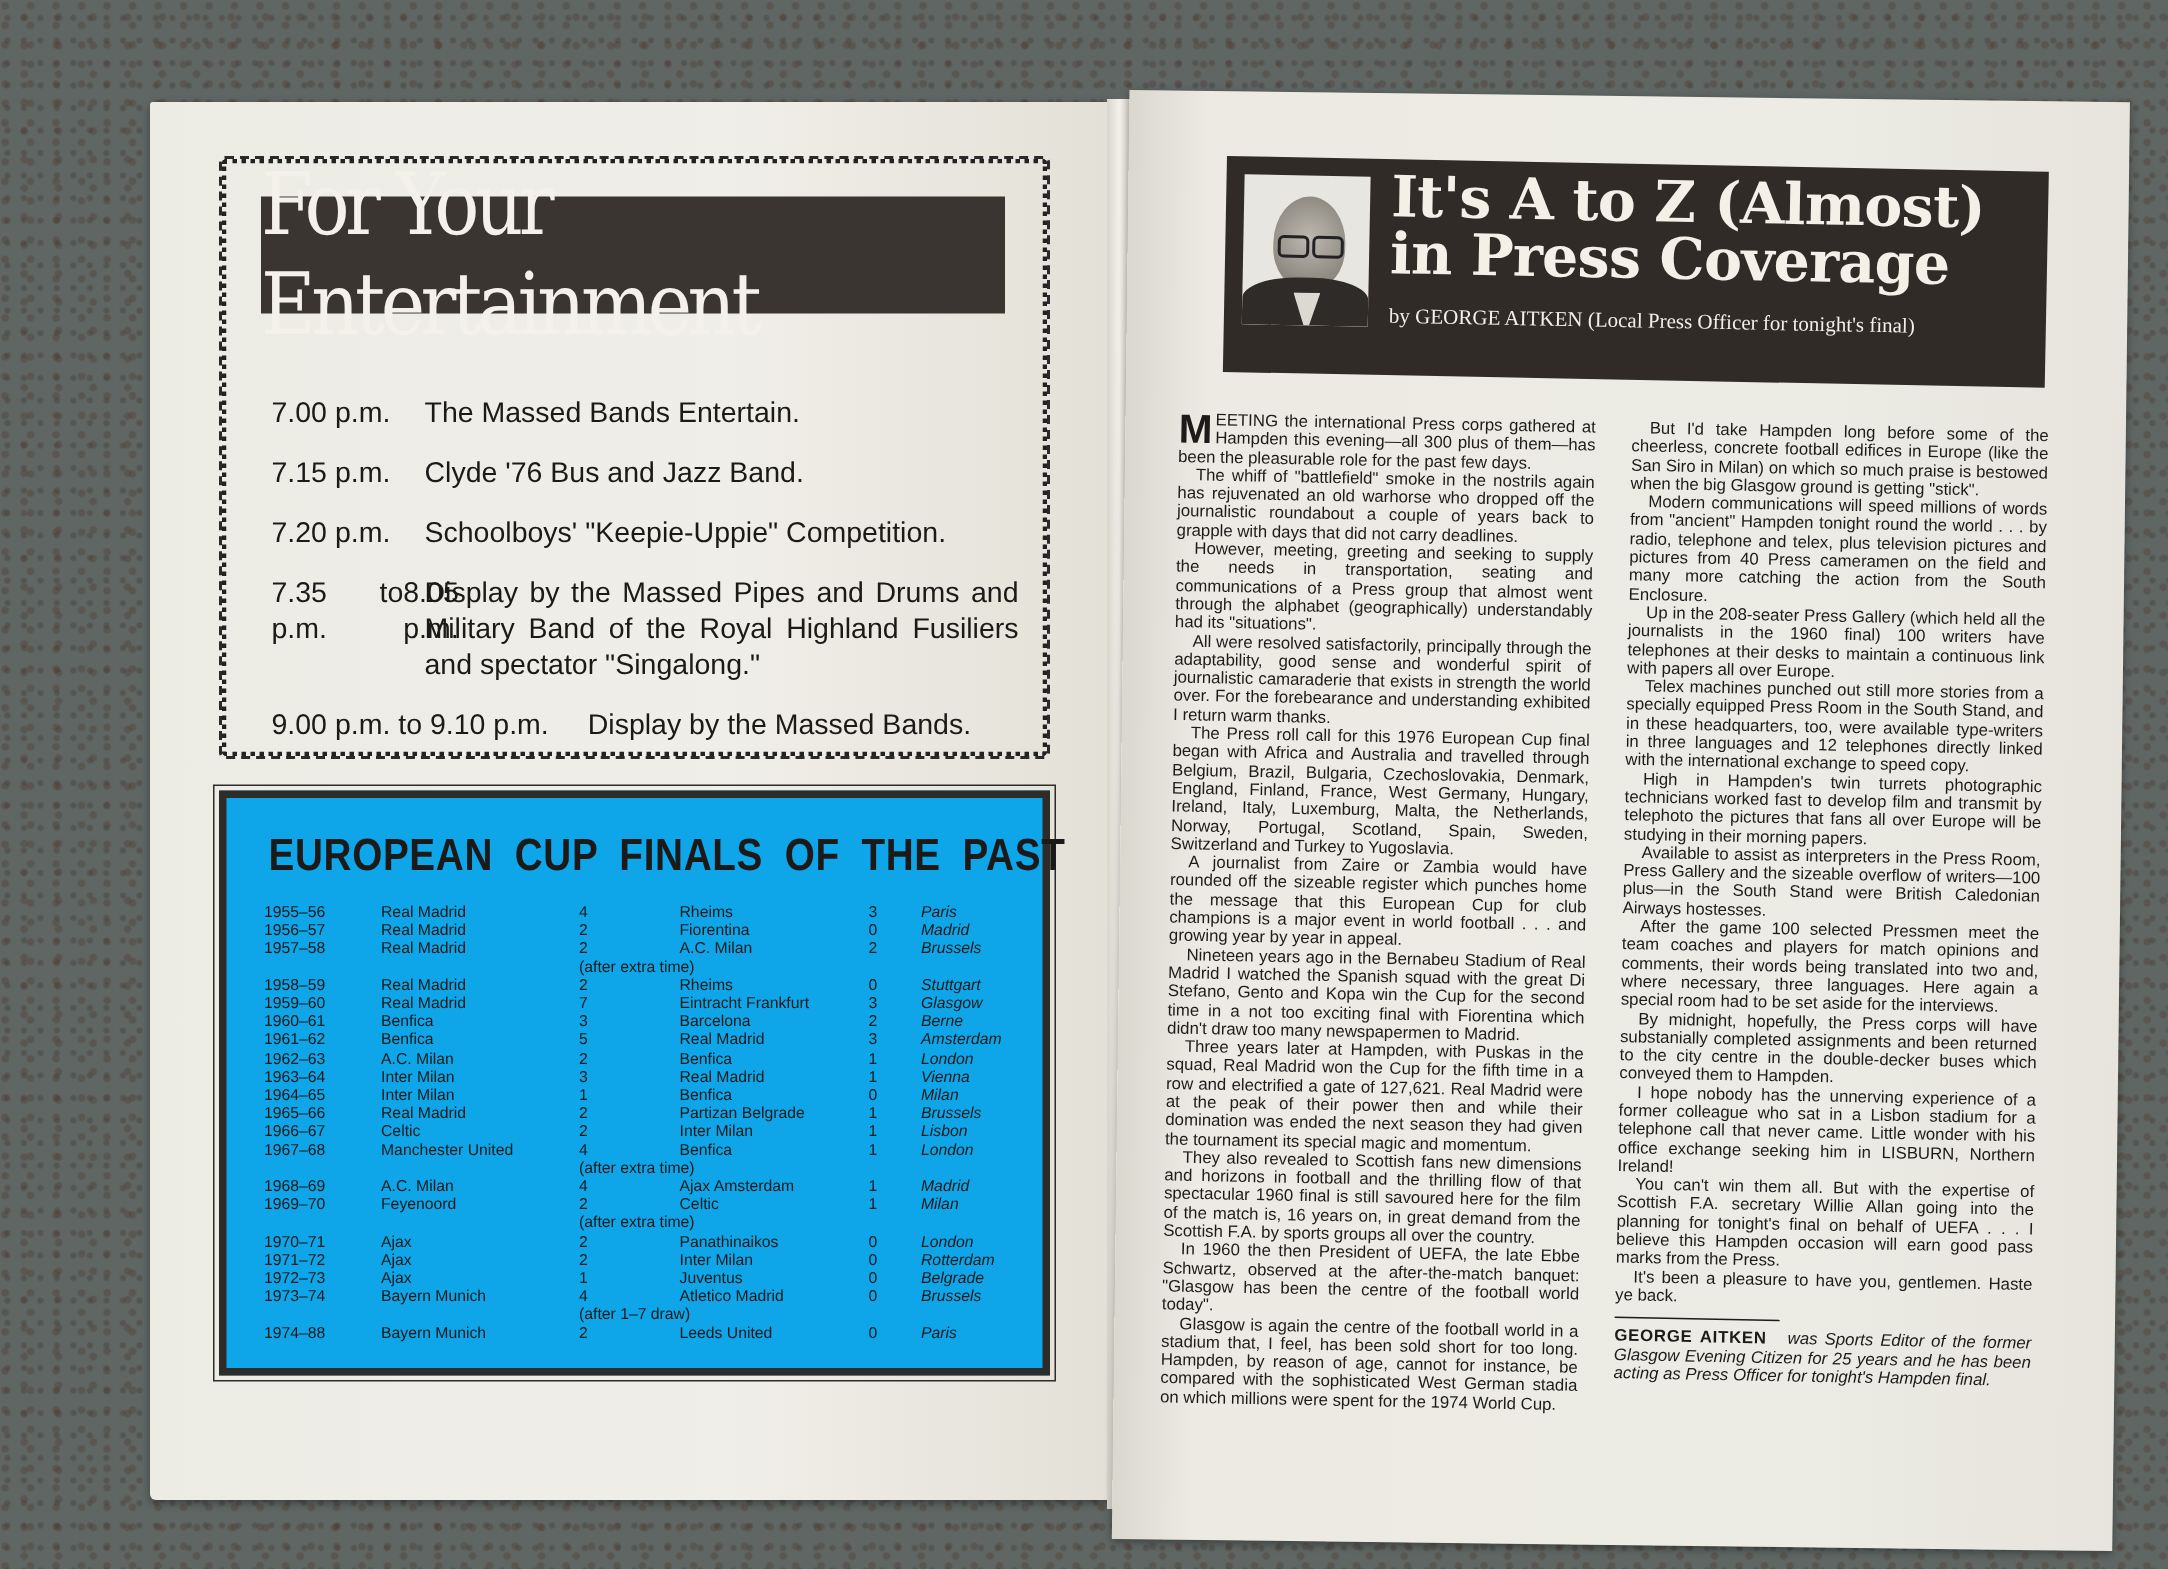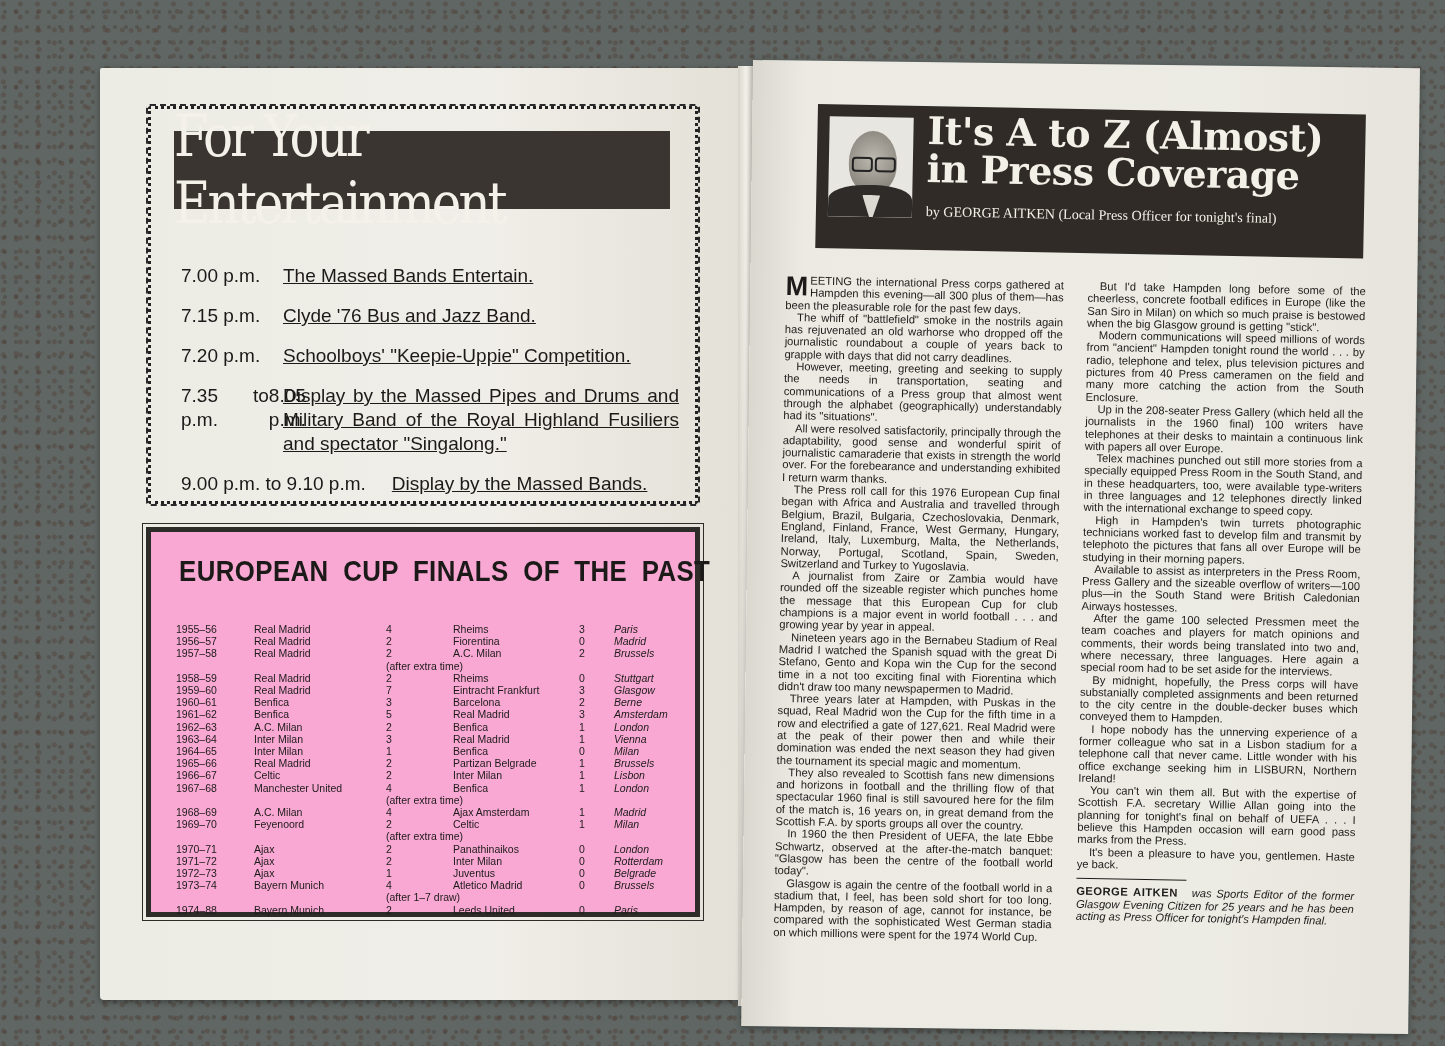--- a/index.html
+++ b/index.html
@@ -31,29 +31,29 @@
   .ent-title{color:#f4f1ea;font-family:"DejaVu Serif", serif;font-size:50px;letter-spacing:-3px;
     font-weight:normal;transform:scaleY(1.15);}
   .ent-sub{position:absolute;left:0;right:0;top:112px;text-align:center;font-size:19px;}
   .ent-sub span{border-bottom:2px solid #1c1a18;padding-bottom:1px;}
   .sched{position:absolute;left:30px;top:155px;right:16px;font-size:19px;line-height:24px;}
   .sched .row{display:flex;margin-bottom:16px;}
   .sched .time{width:102px;flex:none;}
   .sched .row.multi .time{display:flex;flex-direction:row;}
   .sched .row.multi .time span:nth-child(2){padding-left:35px;}
   .sched .row.wide .time{width:auto;margin-right:26px;}
-  .sched .desc{flex:1;text-align:justify;text-decoration:underline;}
+  .sched .desc{flex:1;text-align:justify;}
 
   
   .finals-box{position:absolute;left:146px;top:527px;width:544px;height:380px;
-    border:5px solid #2e2c29;outline:1px solid #2e2c29;outline-offset:3px;background:#f9a8d4;}
+    border:5px solid #2e2c29;outline:1px solid #2e2c29;outline-offset:3px;background:#0ea5e9;}
   .finals-title{position:absolute;left:28px;top:22px;right:10px;font-family:"Liberation Sans", sans-serif;
     font-weight:bold;font-size:30px;letter-spacing:.5px;transform:scaleX(.86);transform-origin:0 50%;
     white-space:nowrap;word-spacing:8px;}
-  .finals-table{position:absolute;left:25px;top:70px;width:510px;font-size:10.5px;line-height:12.2px;margin-top:21px;}
+  .finals-table{position:absolute;left:25px;top:70px;width:510px;font-size:10.5px;line-height:12.2px;}
   .fr{display:flex;white-space:nowrap;}
   .fr .yr{width:78px;}
   .fr .w{width:132px;}
   .fr .ws{width:67px;}
   .fr .l{width:126px;}
   .fr .ls{width:35px;}
   .fr .v{font-style:italic;text-align:right;}
   .fr.note{padding-left:210px;}
 
   

